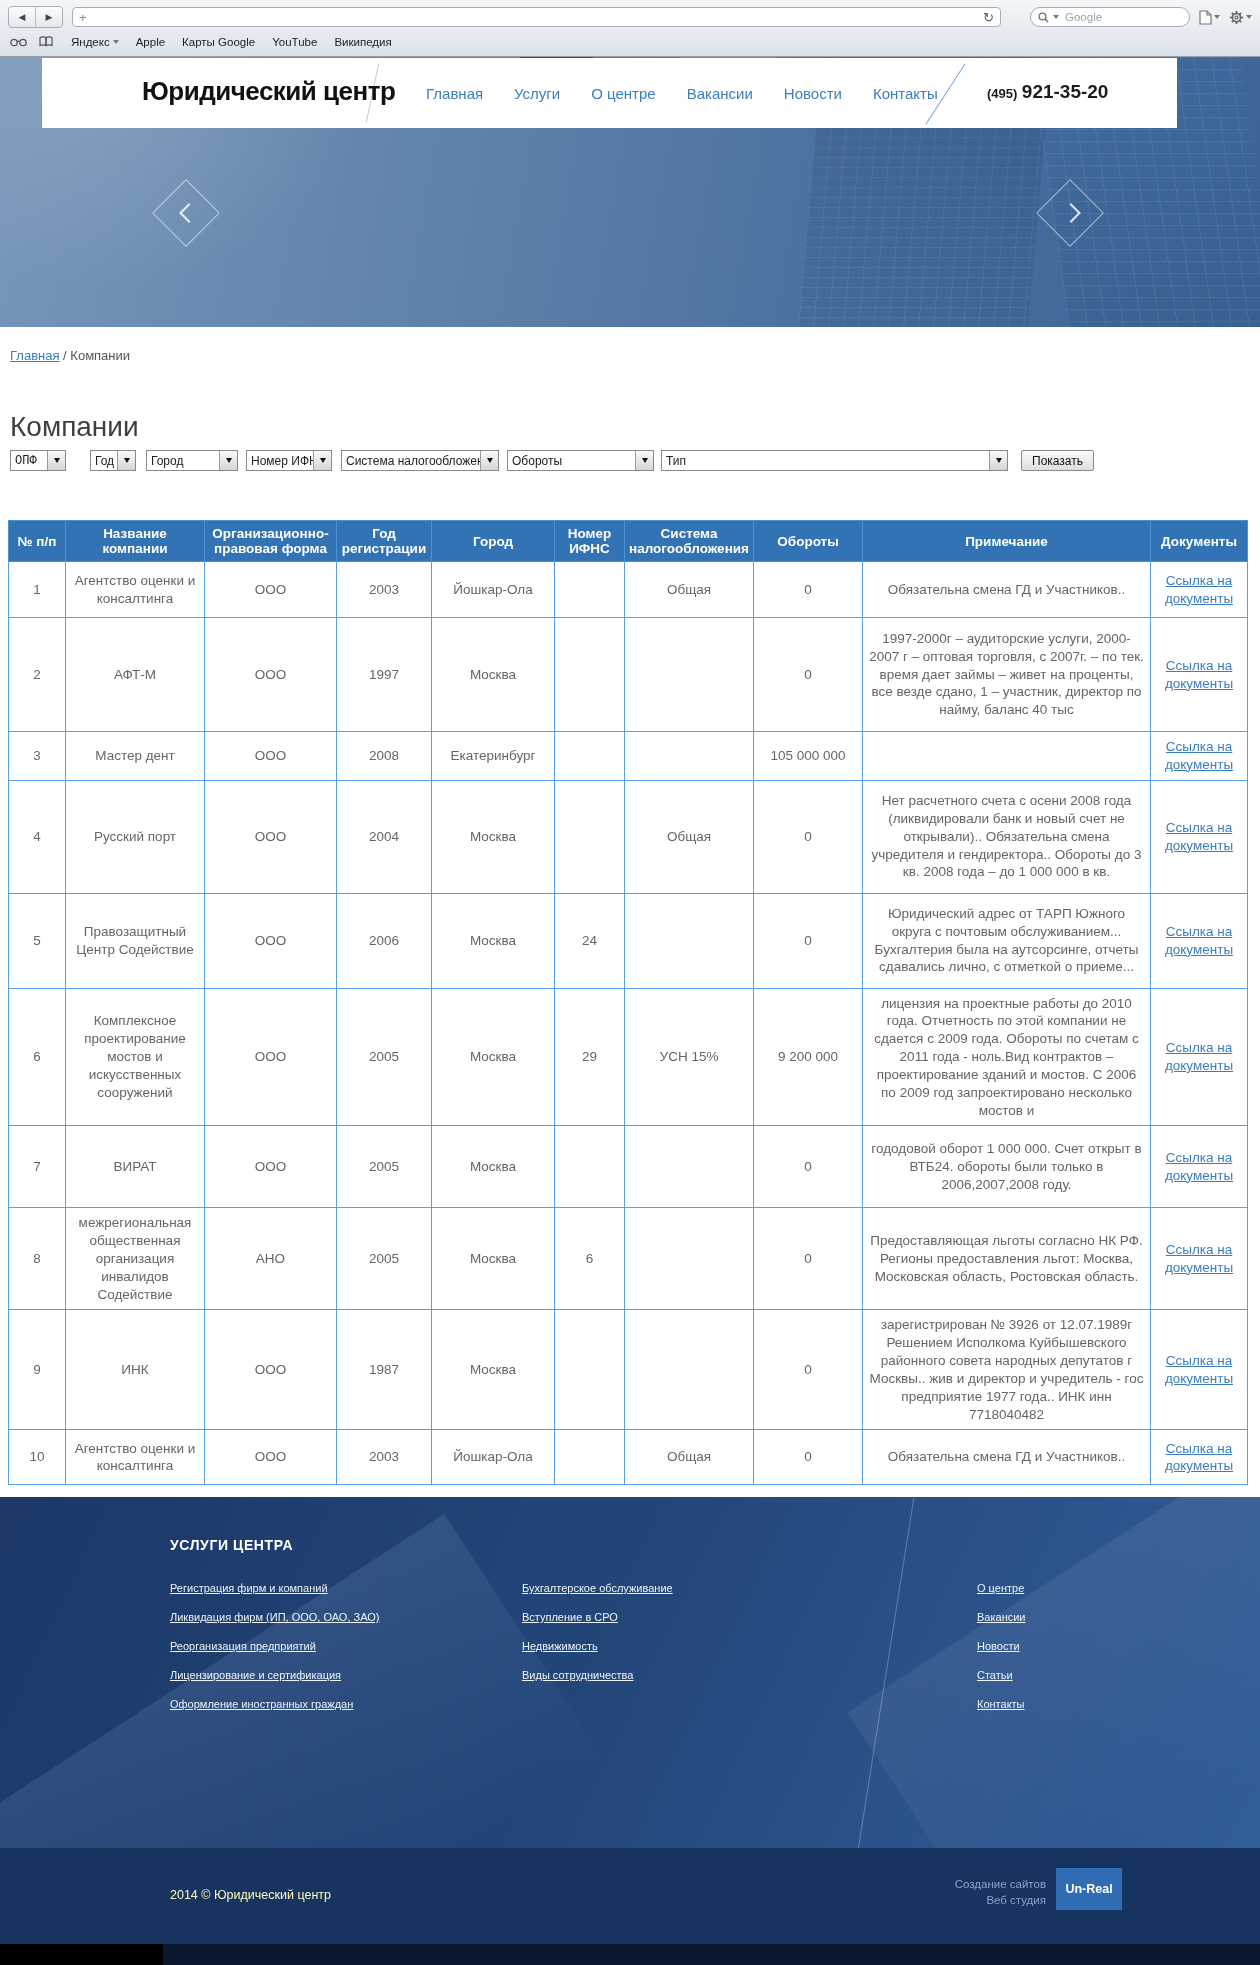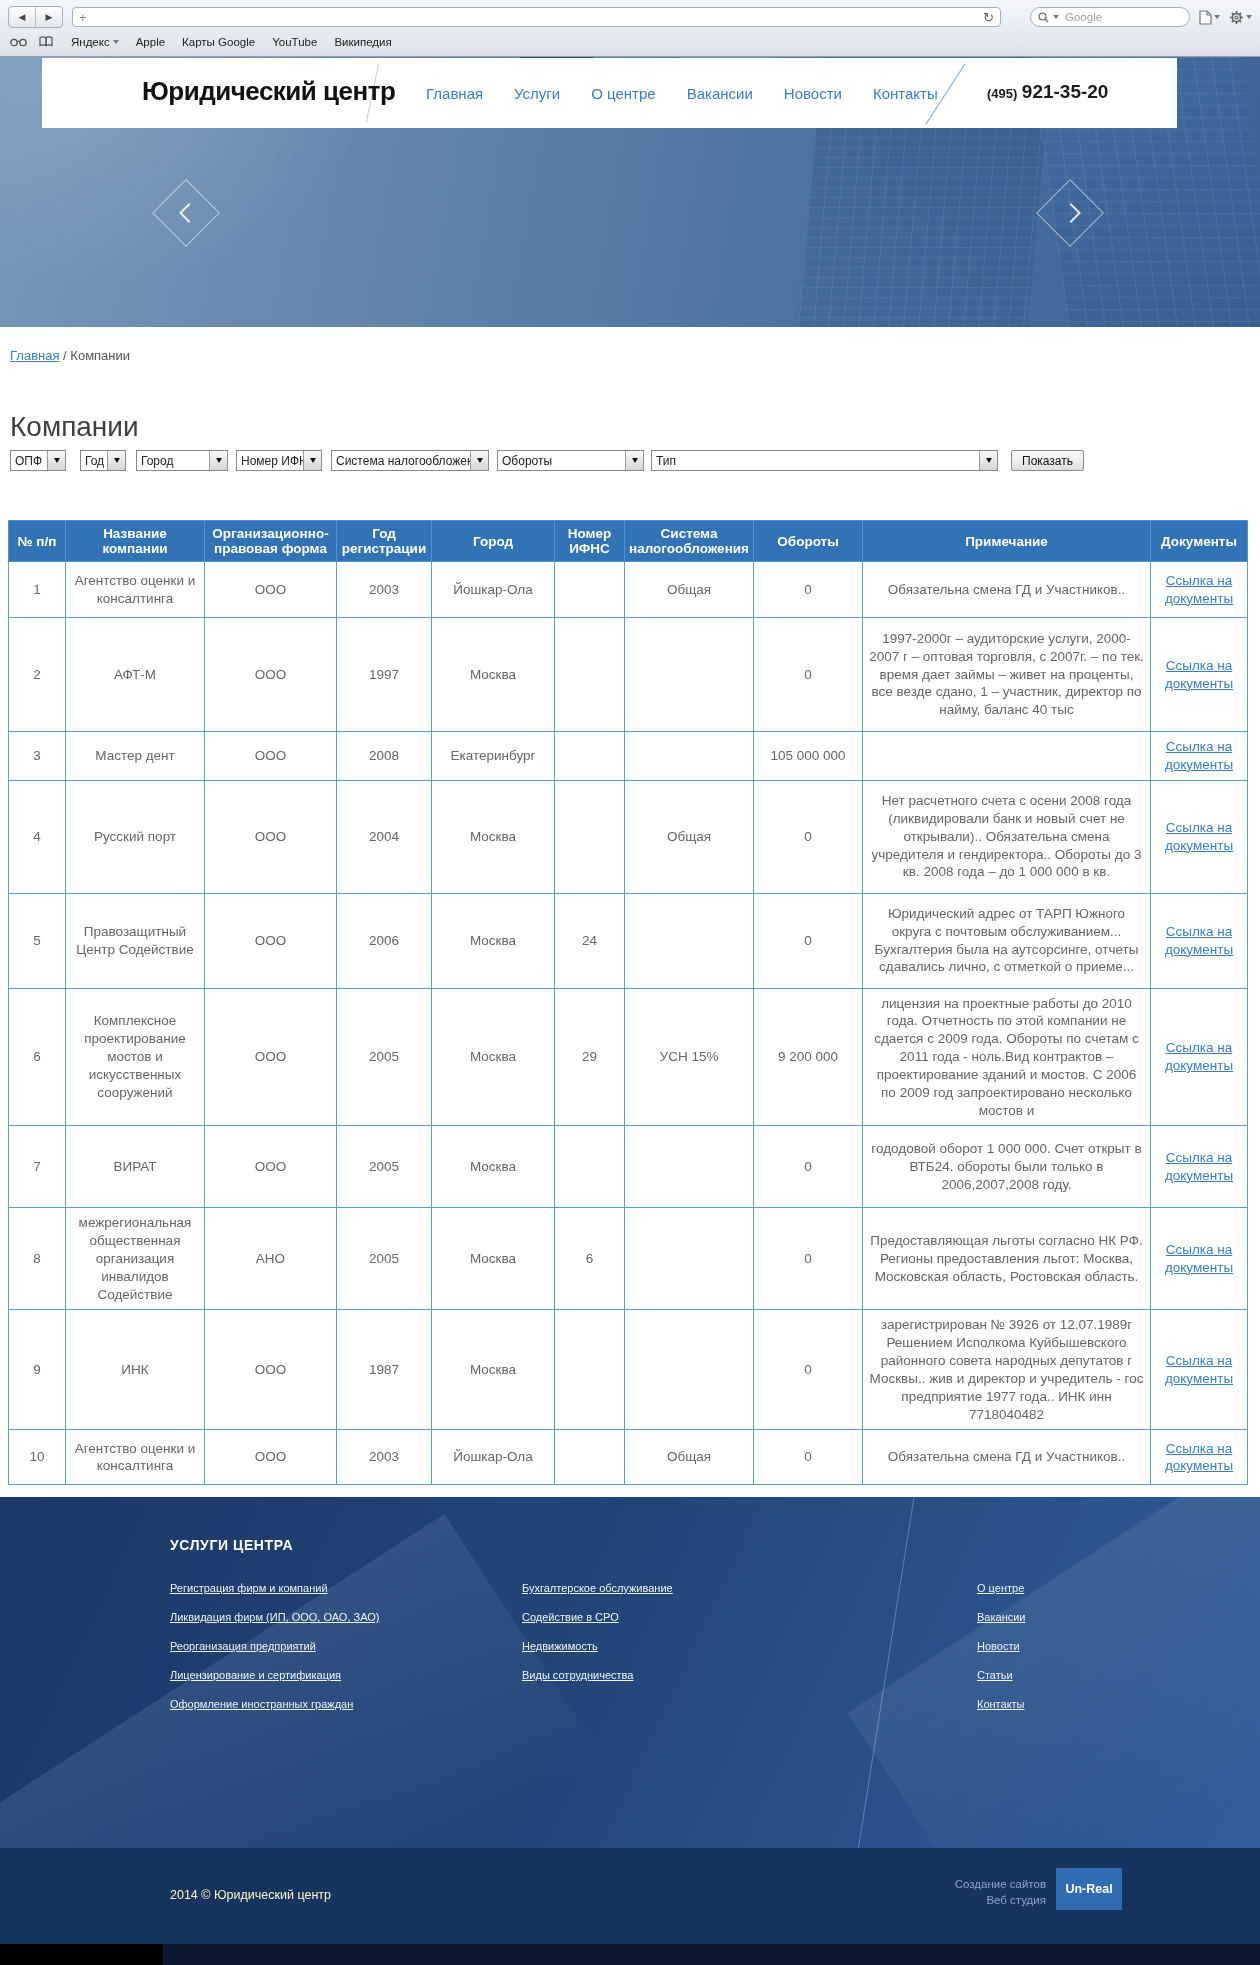--- a/index.html
+++ b/index.html
@@ -217,21 +217,21 @@
   <div class="chev right"></div>
 </div>
 
 <div class="breadcrumb">
   <a href="#">Главная</a><span> / </span><span>Компании</span>
 </div>
 
 <h1 class="page-title">Компании</h1>
 
 <div class="filters" id="filters">
-    <div class="sel" style="width: 56px; margin-right: 14px;">
+    <div class="sel" style="width: 56px; margin-right: 24px; font-family: Liberation Mono, monospace;">
       <span class="sel-label">ОПФ</span>
       <span class="sel-btn"></span>
     </div>
     <div class="sel" style="width: 46px; margin-right: 10px;">
       <span class="sel-label">Год</span>
       <span class="sel-btn"></span>
     </div>
     <div class="sel" style="width: 92px; margin-right: 8px;">
       <span class="sel-label">Город</span>
       <span class="sel-btn"></span>
@@ -413,21 +413,21 @@
   <div class="f-title">УСЛУГИ ЦЕНТРА</div>
   <div class="f-col c1" id="fcol1">
       <a href="#">Регистрация фирм и компаний</a>
       <a href="#">Ликвидация фирм (ИП, ООО, ОАО, ЗАО)</a>
       <a href="#">Реорганизация предприятий</a>
       <a href="#">Лицензирование и сертификация</a>
       <a href="#">Оформление иностранных граждан</a>
     </div>
   <div class="f-col c2" id="fcol2">
       <a href="#">Бухгалтерское обслуживание</a>
-      <a href="#">Содействие в СРО</a>
+      <a href="#">Вступление в СРО</a>
       <a href="#">Недвижимость</a>
       <a href="#">Виды сотрудничества</a>
     </div>
   <div class="f-col c3" id="fcol3">
       <a href="#">О центре</a>
       <a href="#">Вакансии</a>
       <a href="#">Новости</a>
       <a href="#">Статьи</a>
       <a href="#">Контакты</a>
     </div>

